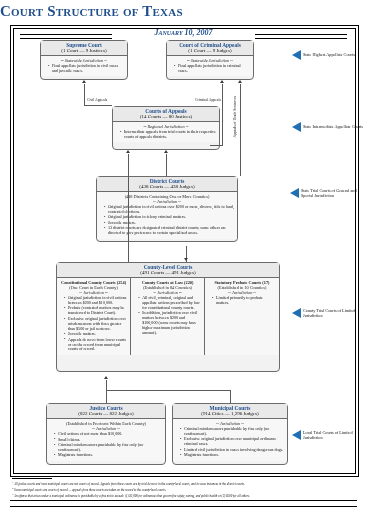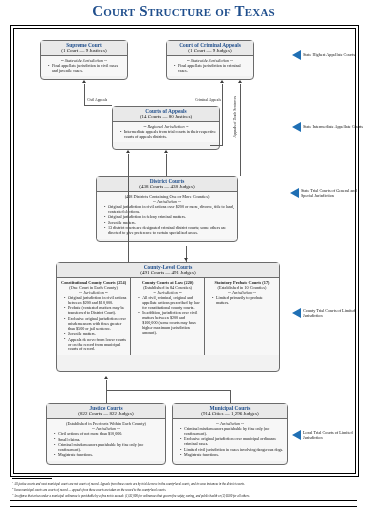--- a/index.html
+++ b/index.html
@@ -1,19 +1,19 @@
 <!DOCTYPE html>
 <html><head>
 <meta charset="utf-8">
 <style>
   html,body{margin:0;padding:0;background:#ffffff;}
   body{width:367px;height:512px;font-family:"Liberation Serif",serif;color:#000;overflow:hidden;}
   .page{position:relative;width:367px;height:512px;}
 
-  .title{position:absolute;top:3px;left:0;width:367px;text-align:center;
+  .title{position:absolute;top:3px;left:0;width:367px;
     font-family:"Liberation Serif",serif;font-variant:small-caps;
     font-size:15px;font-weight:bold;color:#1f4e8c;letter-spacing:.2px;}
 
   .frame{position:absolute;left:10px;top:25px;width:347px;height:450px;
     border:1px solid #000;background:#fff;}
   .frame:after{content:"";position:absolute;left:2px;top:2px;right:2px;bottom:2px;
     border:1px solid #000;}
 
   .datebar{position:absolute;left:14px;top:29px;width:339px;height:12px;}
   .datebar .rule{position:absolute;top:5px;height:3px;border-top:1px solid #000;border-bottom:1px solid #000;}
@@ -60,20 +60,25 @@
 </style>
 </head>
 <body>
 
 <div class="page">
 
   <div class="title">Court Structure of Texas</div>
 
   <div class="frame"></div>
 
+  <div class="datebar">
+    <div class="rule rl"></div>
+    <div class="rule rr"></div>
+    <div class="dtxt">January 10, 2007</div>
+  </div>
 
   <div class="box" style="left:40px;top:40px;width:88px;height:40px;">
     <div class="hd">
       <div class="t1">Supreme Court</div>
       <div class="t2">(1 Court — 9 Justices)</div>
     </div>
     <div class="bd">
       <div class="sub">-- Statewide Jurisdiction --</div>
       <ul>
         <li>Final appellate jurisdiction in civil cases and juvenile cases.</li>

